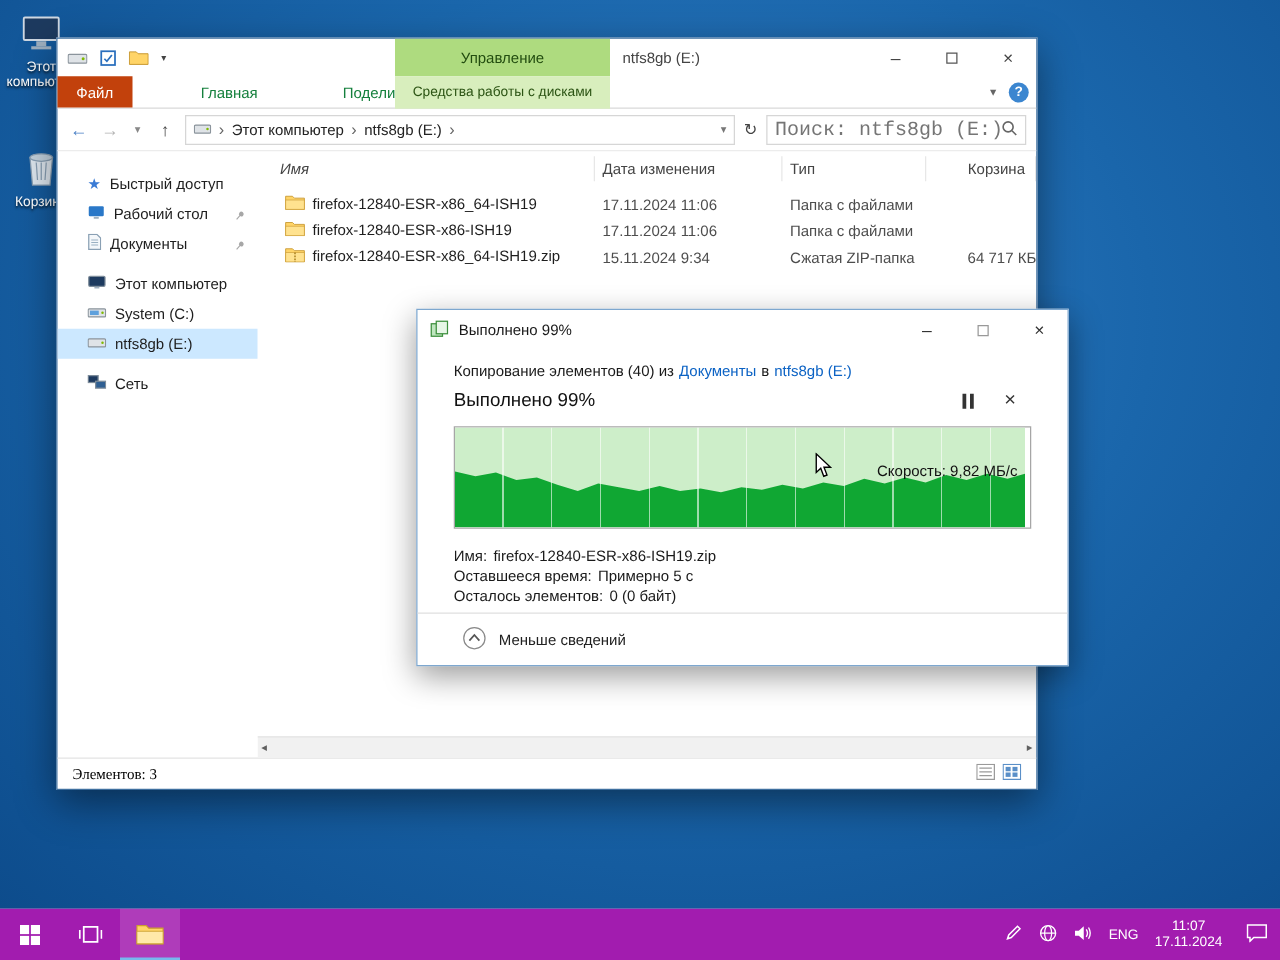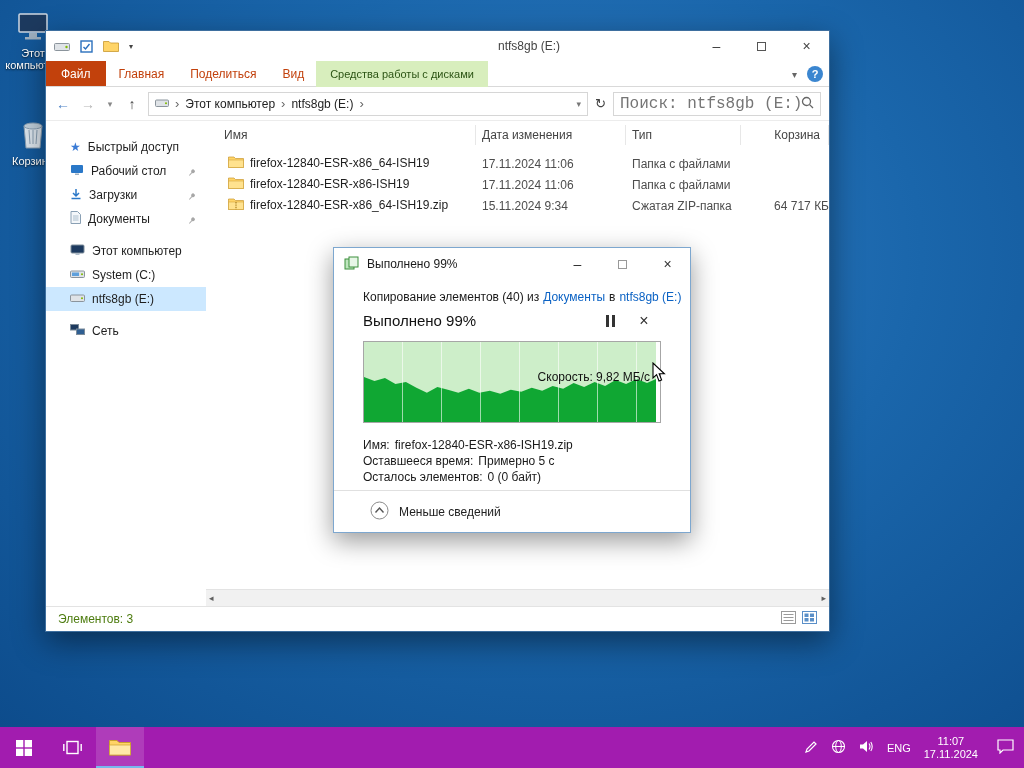--- a/index.html
+++ b/index.html
@@ -27,21 +27,21 @@
     background:#aedb7f; color:#234d10; display:flex; align-items:center; justify-content:center; }
   .win-title { position:absolute; left:452px; top:0; height:30px; display:flex; align-items:center; color:#444; }
   .win-ctrls { position:absolute; right:0; top:0; height:30px; display:flex; }
   .win-ctrls .wbtn { width:45px; height:30px; display:flex; align-items:center; justify-content:center;
     color:#444; font-size:14px; }
   .max-box { width:9px; height:9px; border:1px solid #555; display:inline-block; }
 
   .tabs-row { height:26px; position:relative; display:flex; align-items:stretch;
     border-bottom:1px solid #d9d9d9; font-size:12px; flex:0 0 auto; }
   .file-tab { background:#c2410c; color:#fff; padding:0 15px; display:flex; align-items:center; }
-  .rtab { padding:0 13px; display:flex; align-items:center; color:#c2410c; }
+  .rtab { padding:0 13px; display:flex; align-items:center; color:#15803d;margin-left:42px; }
   .ctx-tab { position:absolute; left:270px; top:0; width:172px; height:26px;
     background:#d8eebd; color:#2c5414; display:flex; align-items:center; justify-content:center;
     font-size:11px; }
   .ribbon-right { position:absolute; right:6px; top:0; height:26px; display:flex; align-items:center; gap:10px; }
   .ribbon-chev { color:#666; font-size:10px; }
   .help-circ { width:16px; height:16px; border-radius:50%; background:#3b86d0; color:#fff;
     font-size:11px; display:flex; align-items:center; justify-content:center; font-weight:bold; }
 
   .address-row { height:34px; display:flex; align-items:center; padding:0 8px; gap:7px;
     border-bottom:1px solid #ececec; font-size:12px; flex:0 0 auto; }
@@ -64,42 +64,42 @@
   .side-item { height:24px; display:flex; align-items:center; gap:7px; padding-left:24px; position:relative; }
   .side-item.child { }
   .side-item.selected { background:#cce8ff; }
   .side-item.gap-top { margin-top:8px; }
   .side-star { color:#3a7bd5; font-size:12px; }
   .pin { position:absolute; right:10px; top:7px; transform:rotate(42deg); opacity:.75; }
 
   .files { flex:1; display:flex; flex-direction:column; font-size:12px; position:relative; overflow:hidden; }
   .col-headers { height:28px; display:flex; align-items:center; color:#444; flex:0 0 auto; }
   .col { height:20px; display:flex; align-items:center; border-right:1px solid #e7e7e7; padding-left:8px; }
-  .col.c-name { width:270px; padding-left:18px; }
+  .col.c-name { width:270px; padding-left:18px;font-style:italic; }
   .col.c-date { width:150px; padding-left:6px; }
   .col.c-type { width:115px; padding-left:6px; }
   .col.c-size { width:88px; justify-content:flex-end; padding-right:8px; }
   .rows { flex:1; padding-top:4px; }
   .frow { height:21px; display:flex; align-items:center; color:#1e1e1e; }
   .cell { display:flex; overflow:hidden; white-space:nowrap; }
   .cell.c-name { width:270px; padding-left:22px; gap:6px; }
   .cell.c-date { width:150px; padding-left:6px; color:#4d4d4d; }
   .cell.c-type { width:115px; padding-left:6px; color:#4d4d4d; }
   .cell.c-size { width:88px; justify-content:flex-end; color:#4d4d4d; }
 
   .h-scroll { height:17px; background:#f1f1f1; border-top:1px solid #e3e3e3;
     display:flex; align-items:center; justify-content:space-between; padding:0 3px;
     color:#606060; font-size:9px; flex:0 0 auto; }
 
   .status-bar { height:25px; border-top:1px solid #e3e3e3; display:flex; align-items:center;
-    padding:0 12px; font-size:12px; color:#4d7c0f; flex:0 0 auto; }
+    padding:0 12px; font-size:12px; color:#000000; flex:0 0 auto;font-family:Liberation Serif, serif; }
   .view-toggles { margin-left:auto; display:flex; gap:6px; align-items:center; }
 
   
-  .dialog { position:absolute; left:333px; top:247px; width:358px; height:286px; background:#fff;
+  .dialog { position:absolute; left:333px; top:247px; width:522px; height:286px; background:#fff;
     border:1px solid #7da7cf; box-shadow:0 8px 24px rgba(0,0,0,.4); z-index:3; font-size:12px; color:#1a1a1a; }
   .dlg-title { height:32px; display:flex; align-items:center; padding-left:10px; gap:8px; }
   .dlg-ctrls { margin-left:auto; display:flex; height:32px; }
   .dlg-ctrls .wbtn { width:45px; height:32px; display:flex; align-items:center; justify-content:center;
     color:#333; font-size:14px; }
   .dlg-ctrls .max-box { border-color:#999; }
   .dlg-body { padding:10px 29px 0 29px; }
   .copy-line { display:flex; gap:4px; flex-wrap:nowrap; white-space:nowrap; }
   .dlg-link { color:#0b62c4; }
   .head-row { margin-top:8px; display:flex; align-items:center; }
@@ -172,20 +172,21 @@
               <path d="M3.5 7 L5.5 9 L9.5 4" stroke="#2a6fbd" stroke-width="1.4" fill="none"></path>
             </svg>
         </span>
         <span class="qbtn">
           <svg width="16" height="12" viewBox="0 0 16 12">
               <path d="M0.5 1.5 L6 1.5 L7.5 3 L15.5 3 L15.5 11.5 L0.5 11.5 Z" fill="#ffd467" stroke="#c89830" stroke-width="0.8"></path>
             </svg>
         </span>
         <span class="qbtn" style="font-size:8px;">▾</span>
       </div>
+      <div class="manage-hdr">Управление</div>
       <div class="win-title">ntfs8gb (E:)</div>
       <div class="win-ctrls">
         <span class="wbtn">–</span>
         <span class="wbtn">
             <i class="max-box"></i>
           </span>
         <span class="wbtn">×</span>
       </div>
     </div>
 
@@ -240,35 +241,20 @@
           <span>Быстрый доступ</span>
         </div>
         <div class="side-item child">
           <span>
             <svg width="14" height="12" viewBox="0 0 14 12">
                 <rect x="1" y="1" width="12" height="8" rx="1" fill="#2a78c8" stroke="#6e satisfied" stroke-width="0"></rect>
                 <rect x="5" y="9.5" width="4" height="1.5" fill="#9fb0c0"></rect>
               </svg>
           </span>
           <span>Рабочий стол</span>
-          <span class="pin">
-            <svg width="9" height="9" viewBox="0 0 10 10">
-                <circle cx="5" cy="3" r="2.1" fill="#8a8a8a"></circle>
-                <rect x="4.5" y="4.6" width="1" height="4.6" fill="#8a8a8a"></rect>
-              </svg>
-          </span>
-        </div>
-        <div class="side-item child">
-          <span>
-            <svg width="12" height="12" viewBox="0 0 12 12">
-                <path d="M6 1 L6 7 M3 5 L6 8 L9 5" stroke="#2a78c8" stroke-width="1.5" fill="none"></path>
-                <path d="M1.5 10.5 L10.5 10.5" stroke="#2a78c8" stroke-width="1.5"></path>
-              </svg>
-          </span>
-          <span>Загрузки</span>
           <span class="pin">
             <svg width="9" height="9" viewBox="0 0 10 10">
                 <circle cx="5" cy="3" r="2.1" fill="#8a8a8a"></circle>
                 <rect x="4.5" y="4.6" width="1" height="4.6" fill="#8a8a8a"></rect>
               </svg>
           </span>
         </div>
         <div class="side-item child">
           <span>
             <svg width="11" height="13" viewBox="0 0 11 13">

